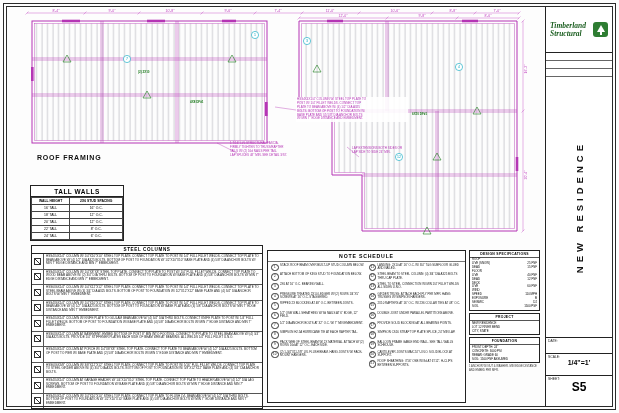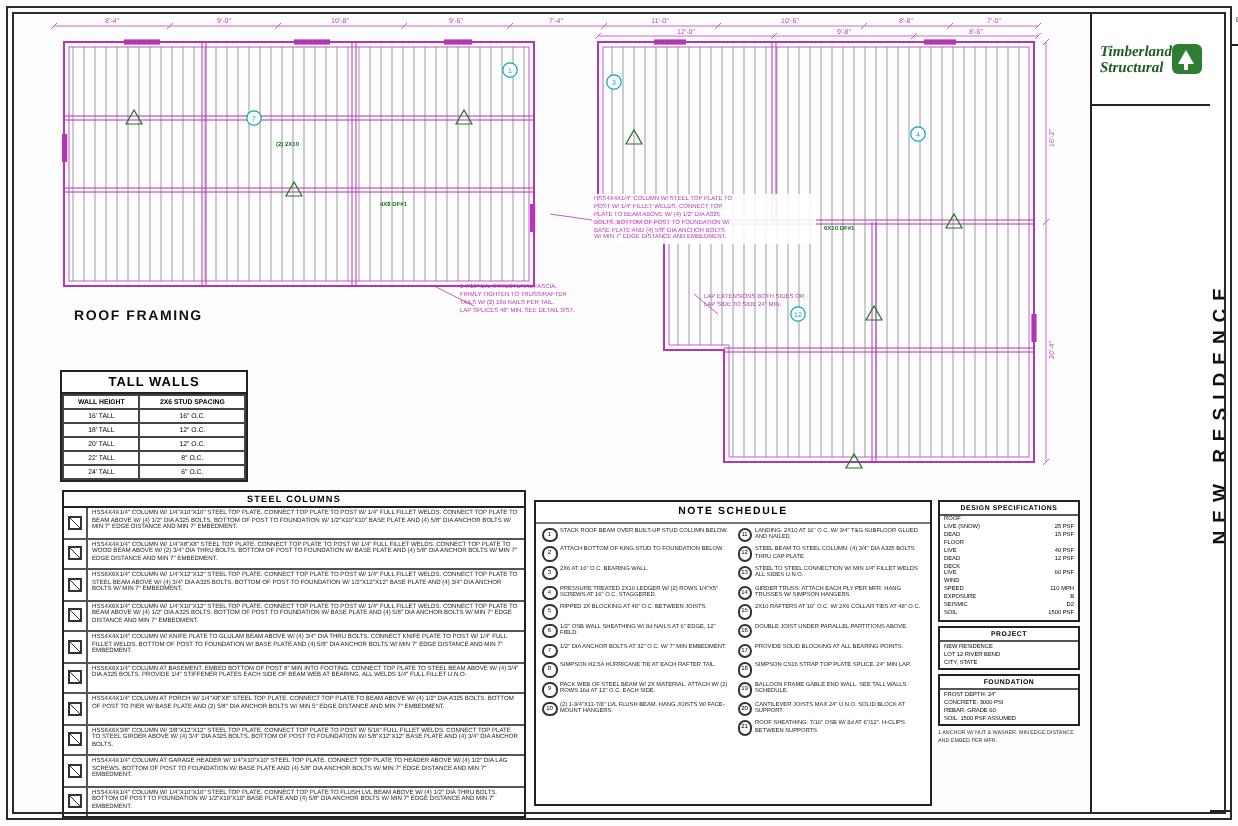--- a/index.html
+++ b/index.html
@@ -43,21 +43,21 @@
   
   .ds{position:absolute;left:469px;top:250px;width:71px;z-index:4;}
   .ds-box{border:1px solid #222;background:#fff;margin-bottom:2px;padding-bottom:1px;}
   .ds-title{font-size:3.4px;font-weight:bold;text-align:center;border-bottom:.5px solid #555;
       padding:1px 0;letter-spacing:.3px;}
   .ds-row{display:flex;justify-content:space-between;font-size:2.9px;line-height:1.35;padding:0 2px;}
   .ds-line{font-size:2.9px;line-height:1.4;padding:0 2px;}
   .ds-foot{font-size:2.7px;color:#333;line-height:1.2;margin-top:1px;}
   
   .ts{position:absolute;left:545px;top:7px;width:67px;height:399px;background:#fff;
-      border-left:1px solid #222;display:flex;flex-direction:row;z-index:5;box-sizing:border-box;}
+      border-left:1px solid #222;display:flex;flex-direction:column;z-index:5;box-sizing:border-box;}
   .ts-logo{height:46px;border-bottom:1px solid #222;display:flex;align-items:center;
       justify-content:space-between;padding:2px 4px;box-sizing:border-box;}
   .logo-text{font-family:"Liberation Serif",serif;font-weight:bold;font-style:italic;
       color:#1b5e20;font-size:7.5px;line-height:1.05;}
   .logo-ic{width:15px;height:15px;background:#2e7d32;border-radius:3px;position:relative;flex:none;}
   .logo-ic .tri{position:absolute;left:3.5px;top:2.5px;width:0;height:0;
       border-left:4px solid transparent;border-right:4px solid transparent;border-bottom:7px solid #fff;}
   .logo-ic .trunk{position:absolute;left:6.5px;top:9.5px;width:2px;height:3px;background:#fff;}
   .ts-rev{height:7px;border-bottom:.5px solid #666;}
   .ts-proj{flex:1;border-bottom:1px solid #222;display:flex;align-items:center;justify-content:center;}
@@ -533,17 +533,21 @@
     <div class="ts-proj">
       <div class="vert">NEW RESIDENCE</div>
     </div>
     <div class="ts-cell" style="height:16px;">
       <div class="ts-lab">DATE:</div>
     </div>
     <div class="ts-cell" style="height:22px;">
       <div class="ts-lab">SCALE:</div>
       <div class="ts-val">1/4"=1'</div>
     </div>
+    <div class="ts-cell" style="height:30px;border-bottom:none;">
+      <div class="ts-lab">SHEET:</div>
+      <div class="ts-sheet">S5</div>
+    </div>
   </div>
 
   <div class="b-outer"></div>
   <div class="b-inner"></div>
 </div>
 
 </body></html>

